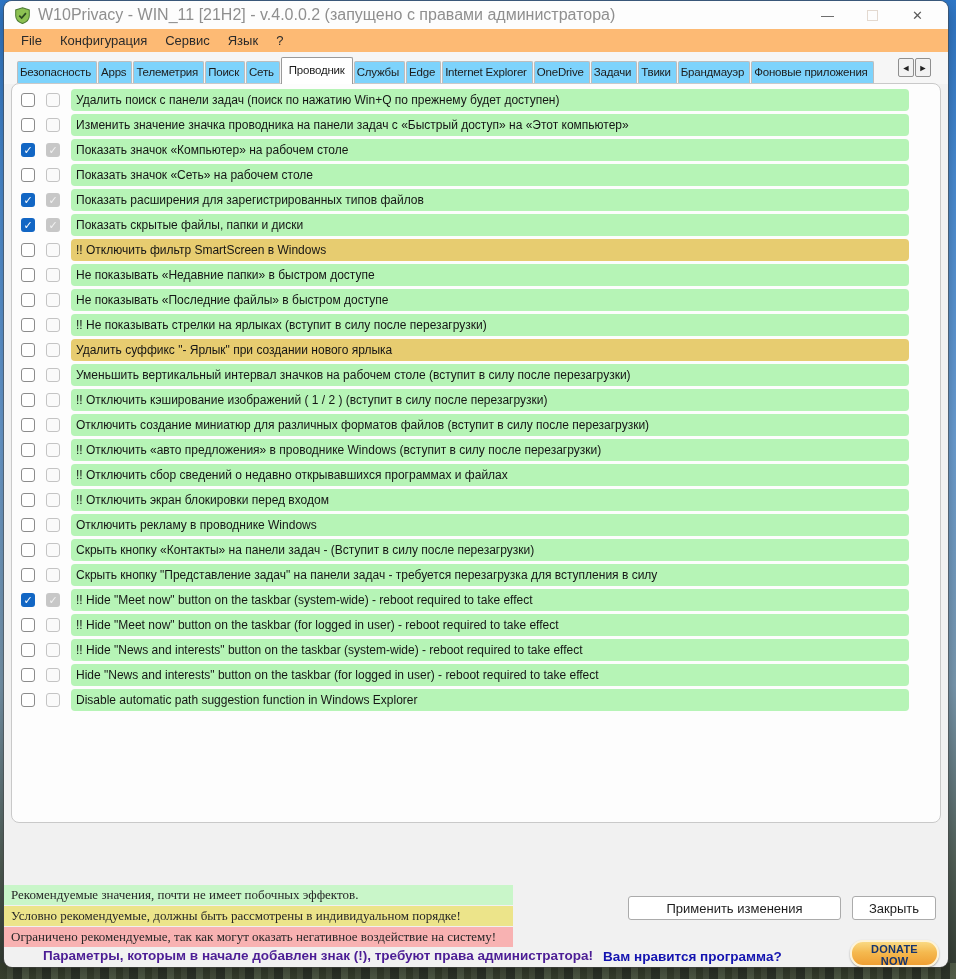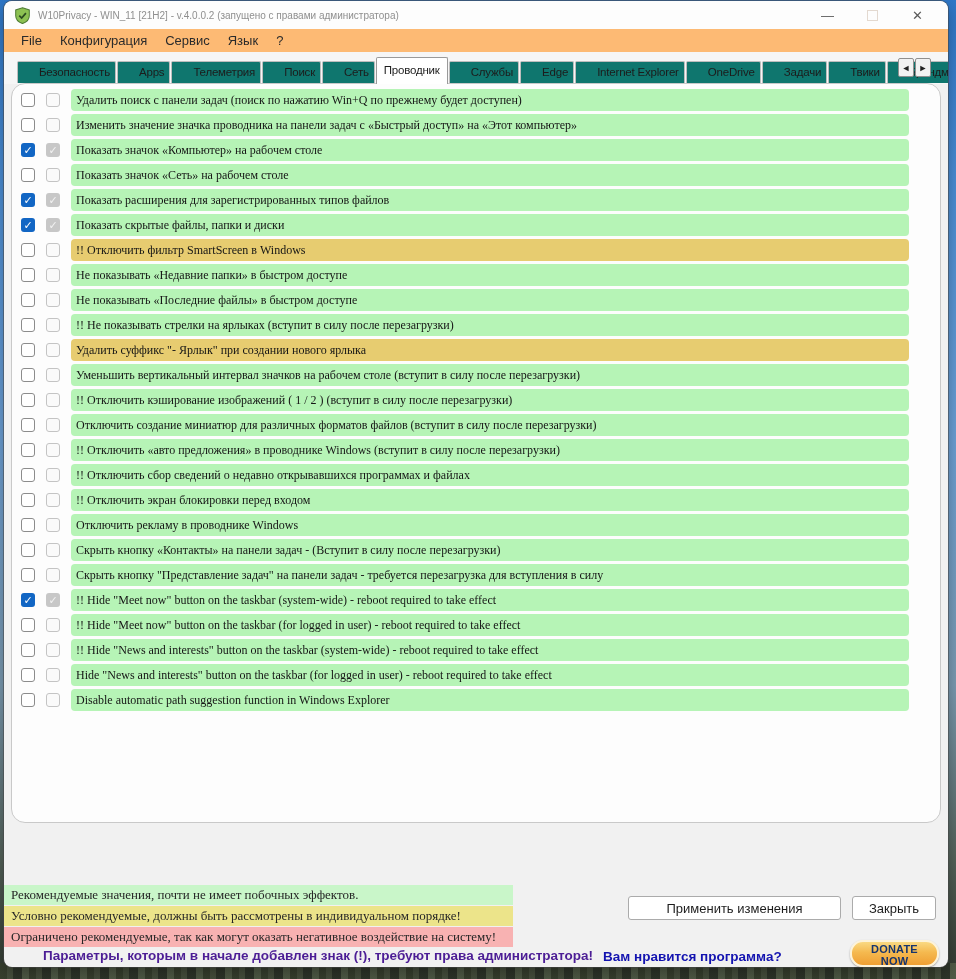--- a/index.html
+++ b/index.html
@@ -19,51 +19,51 @@
     position:absolute;left:4px;top:1px;width:944px;height:966px;
     background:#f1f1f1;border-radius:8px;
     box-shadow:0 0 0 1px rgba(70,70,70,.55),0 6px 18px rgba(0,0,0,.35);
     overflow:hidden;
   }
   .titlebar{
     height:28px;background:#fdfdfd;display:flex;align-items:center;
     border-radius:8px 8px 0 0;position:relative;
   }
   .app-icon{width:17px;height:17px;margin:0 7px 0 10px;flex:0 0 auto;}
-  .title-text{font-size:10px;color:#8f8f8f;white-space:nowrap;}
+  .title-text{font-size:16px;color:#8f8f8f;white-space:nowrap;}
   .win-controls{position:absolute;right:8px;top:0;height:28px;display:flex;align-items:center;}
   .win-btn{width:45px;height:28px;display:flex;align-items:center;justify-content:center;font-size:13px;color:#5a5a5a;cursor:default;}
   .win-btn.max{color:#ddd3ca;}
   .max-glyph{width:9px;height:9px;border:1px solid #e3d9d0;display:block;}
   .menubar{height:23px;background:#fdba74;display:flex;align-items:center;padding-left:8px;}
   .menu-item{font-size:13px;color:#2b2b2b;padding:2px 9px;cursor:default;}
   
   .tabs-zone{position:absolute;left:0;top:51px;width:100%;height:32px;background:#f6f6f6;}
   .tabstrip{
     position:absolute;left:13px;top:4px;right:52px;display:flex;align-items:flex-end;height:27px;white-space:nowrap;
   }
   .tab{
-    font-size:11.5px;letter-spacing:-0.2px;color:#1c1c1c;background:#0f766e;
-    border:1px solid #bdbdbd;border-bottom:none;padding:3px 5px 3px 21px;height:15px;line-height:15px;
+    font-size:11.5px;letter-spacing:-0.2px;color:#1c1c1c;background:#7dd3fc;
+    border:1px solid #bdbdbd;border-bottom:none;padding:3px 5px 3px 2px;height:15px;line-height:15px;
     margin-right:1px;border-radius:2px 2px 0 0;cursor:default;
   }
   .tab.active{
     background:#ffffff;border-color:#9a9a9a;height:20px;line-height:18px;position:relative;top:1px;z-index:3;
     padding:3px 7px;
   }
   .tab-scroll{position:absolute;right:17px;top:57px;display:flex;z-index:4;}
   .tab-scroll button{
     width:16px;height:19px;font-size:9px;color:#222;background:#f2f2f2;border:1px solid #8f8f8f;
     padding:0;margin-left:1px;border-radius:2px;
   }
   
   .list-panel{
     position:absolute;left:7px;top:82px;width:930px;height:740px;
-    background:#fdfdfd;border:1px solid #c9c9c9;border-radius:14px;box-sizing:border-box;
-    padding-top:5px;overflow:hidden;font-family:Liberation Serif, serif;
+    background:#fdfdfd;border:1px solid #c9c9c9;border-radius:8px;box-sizing:border-box;
+    padding-top:5px;overflow:hidden;
   }
   .row{display:flex;align-items:center;height:22px;margin-bottom:3px;}
   .cb{
     width:14px;height:14px;border-radius:3px;box-sizing:border-box;flex:0 0 auto;
     display:flex;align-items:center;justify-content:center;font-size:11px;line-height:1;
   }
   .cb.primary{margin-left:9px;border:1px solid #8c8c8c;background:#fff;cursor:pointer;}
   .cb.primary.checked{border:none;background:var(--accent-blue);color:#fff;}
   .cb.mirror{margin-left:11px;border:1px solid #c4c4c4;background:#fafafa;}
   .cb.mirror.checked{border:none;background:#c7c7c7;color:#f2f2f2;}

